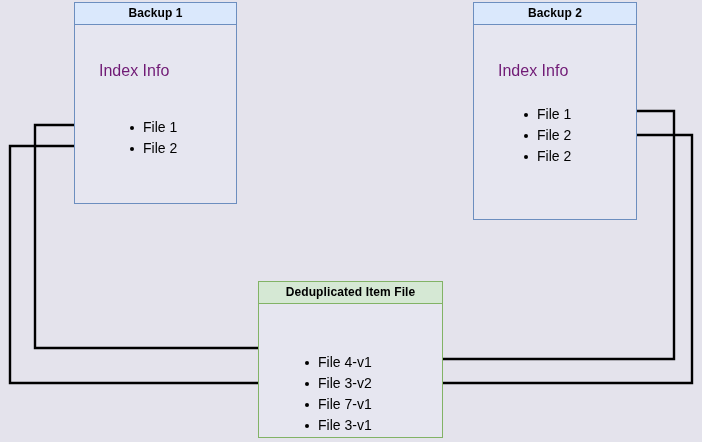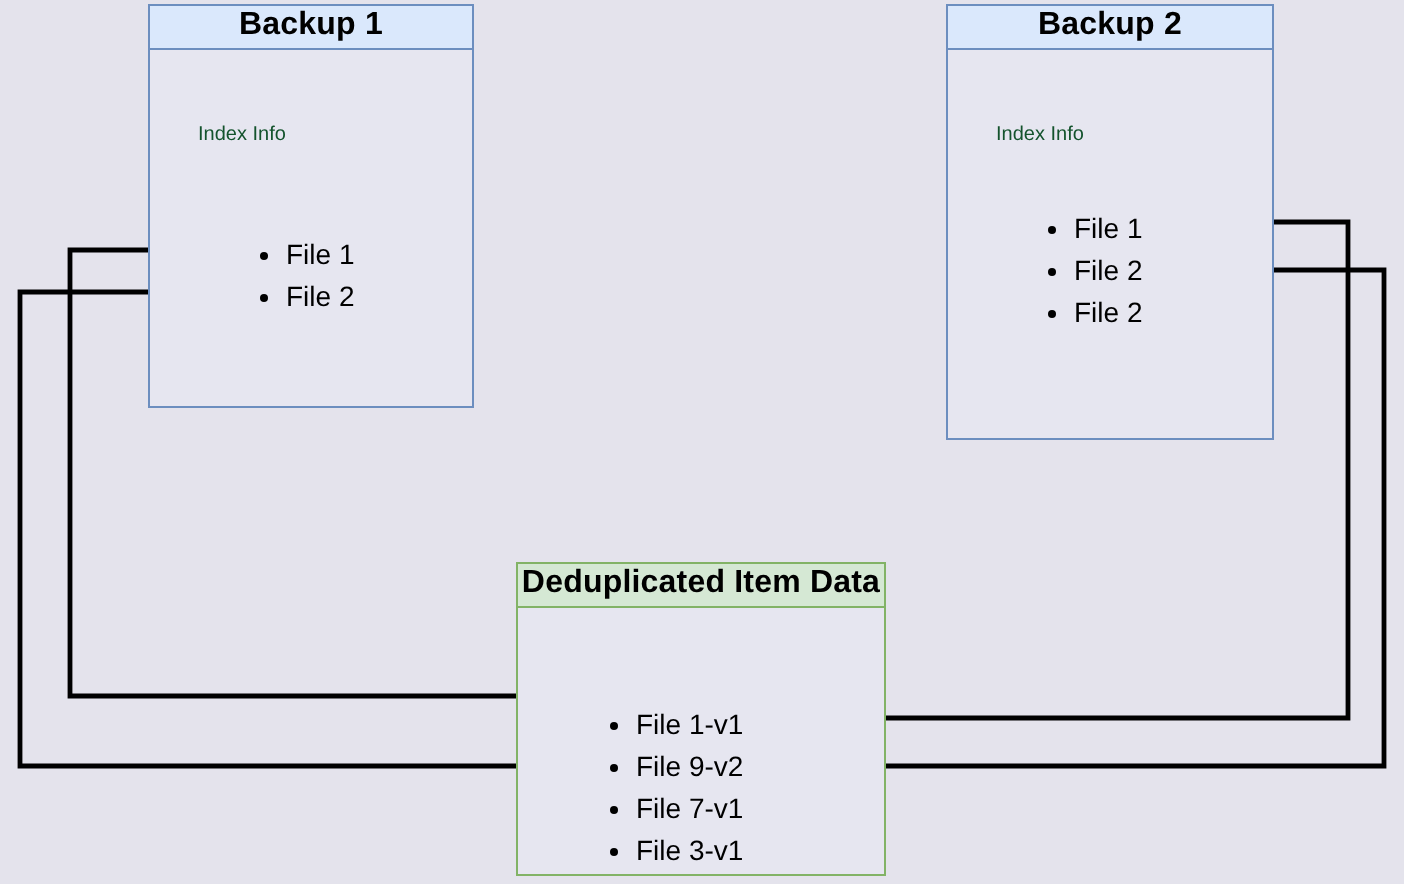--- a/index.html
+++ b/index.html
@@ -34,39 +34,39 @@
     background: #e6e6f0;
   }
   .box.green {
     border-color: #82b366;
   }
   .box-header {
     box-sizing: border-box;
     height: 22px;
     line-height: 20px;
     text-align: center;
-    font-size: 16px;
+    font-size: 12px;
     font-weight: bold;
     color: #000000;
     background: #dae8fc;
     border-bottom: 1px solid #6c8ebf;
     letter-spacing: 0.1px;
   }
   .box.green > .box-header {
     background: #d5e8d4;
     border-bottom-color: #82b366;
   }
   .box-body {
     position: relative;
     height: calc(100% - 22px);
   }
   .section-title {
     position: absolute;
-    font-size: 10px;
-    color: #14532d;
+    font-size: 16px;
+    color: #701a75;
     white-space: nowrap;
   }
   .bullet-list {
     position: absolute;
     margin: 0;
     padding: 0;
     list-style: none;
   }
   .bullet-list li {
     position: relative;
@@ -127,24 +127,24 @@
       <div class="section-title" style="left:24px; top:37px;">Index Info</div>
       <ul class="bullet-list" style="left:49px; top:79px;">
         <li>File 1</li>
         <li>File 2</li>
         <li>File 2</li>
       </ul>
     </div>
   </div>
 
   <div class="box green" style="left:258px; top:281px; width:185px; height:157px;">
-    <div class="box-header">Deduplicated Item Data</div>
+    <div class="box-header">Deduplicated Item File</div>
     <div class="box-body">
       <ul class="bullet-list" style="left:45px; top:48px;">
-        <li>File 1-v1</li>
-        <li>File 9-v2</li>
+        <li>File 4-v1</li>
+        <li>File 3-v2</li>
         <li>File 7-v1</li>
         <li>File 3-v1</li>
       </ul>
     </div>
   </div>
 
 </div>
 
 </body></html>

